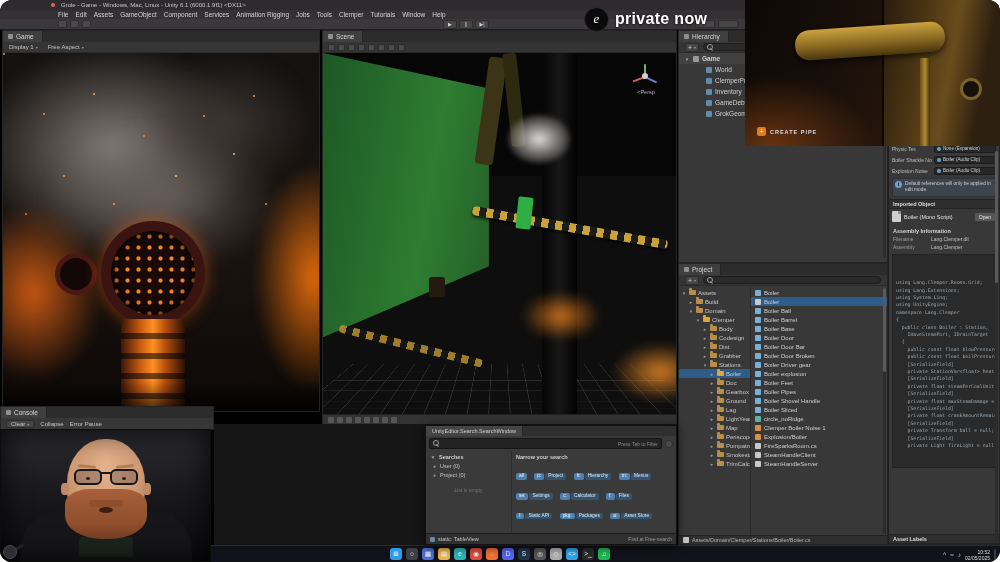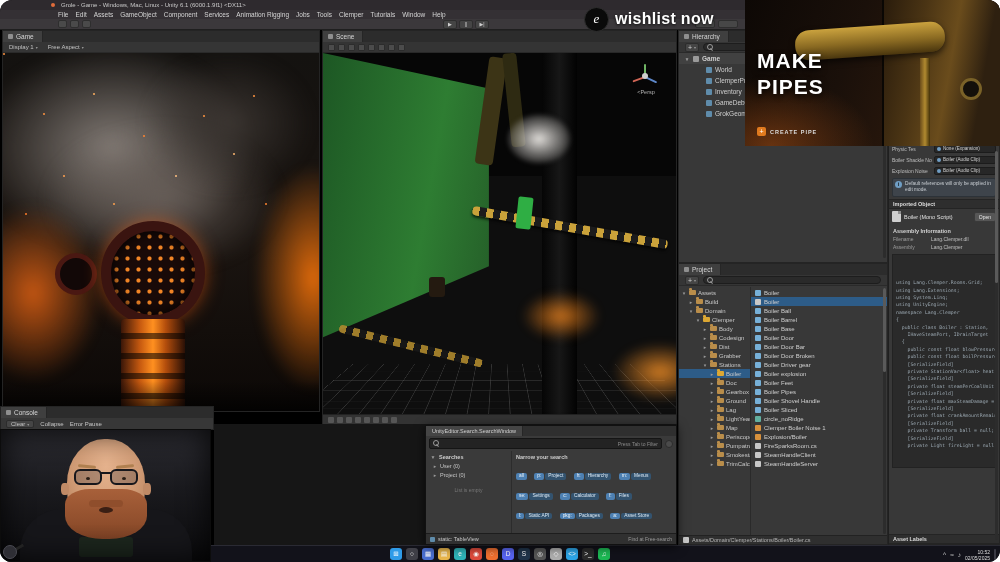--- a/index.html
+++ b/index.html
@@ -837,33 +837,29 @@
       <span class="sw-saved">
         <span class="sw-savedico"></span>
         <span>static: TableView</span>
       </span>
       <span class="sw-foot-hint">Find at Free-search</span>
     </div>
   </div>
 
   <div class="wishlist">
     <span class="wl-logo">e</span>
-    <span class="wl-text">wishlist now</span>
+    <span class="wl-text">private now</span>
   </div>
 
   <div class="makepipes">
     <div class="mp-machine"></div>
     <div class="mp-barrel"></div>
     <div class="mp-pipev"></div>
     <div class="mp-gauge"></div>
     <div class="mp-glow"></div>
-    <div class="mp-title">
-      <div>MAKE</div>
-      <div>PIPES</div>
-    </div>
     <div class="mp-create">
       <span class="mp-cico">+</span>
       <span class="mp-ctext">CREATE PIPE</span>
     </div>
   </div>
 
   <div class="taskbar">
     <div class="tk-center">
 
         <span class="tk-ico" style="--c: #2f9be8;">⊞</span>

